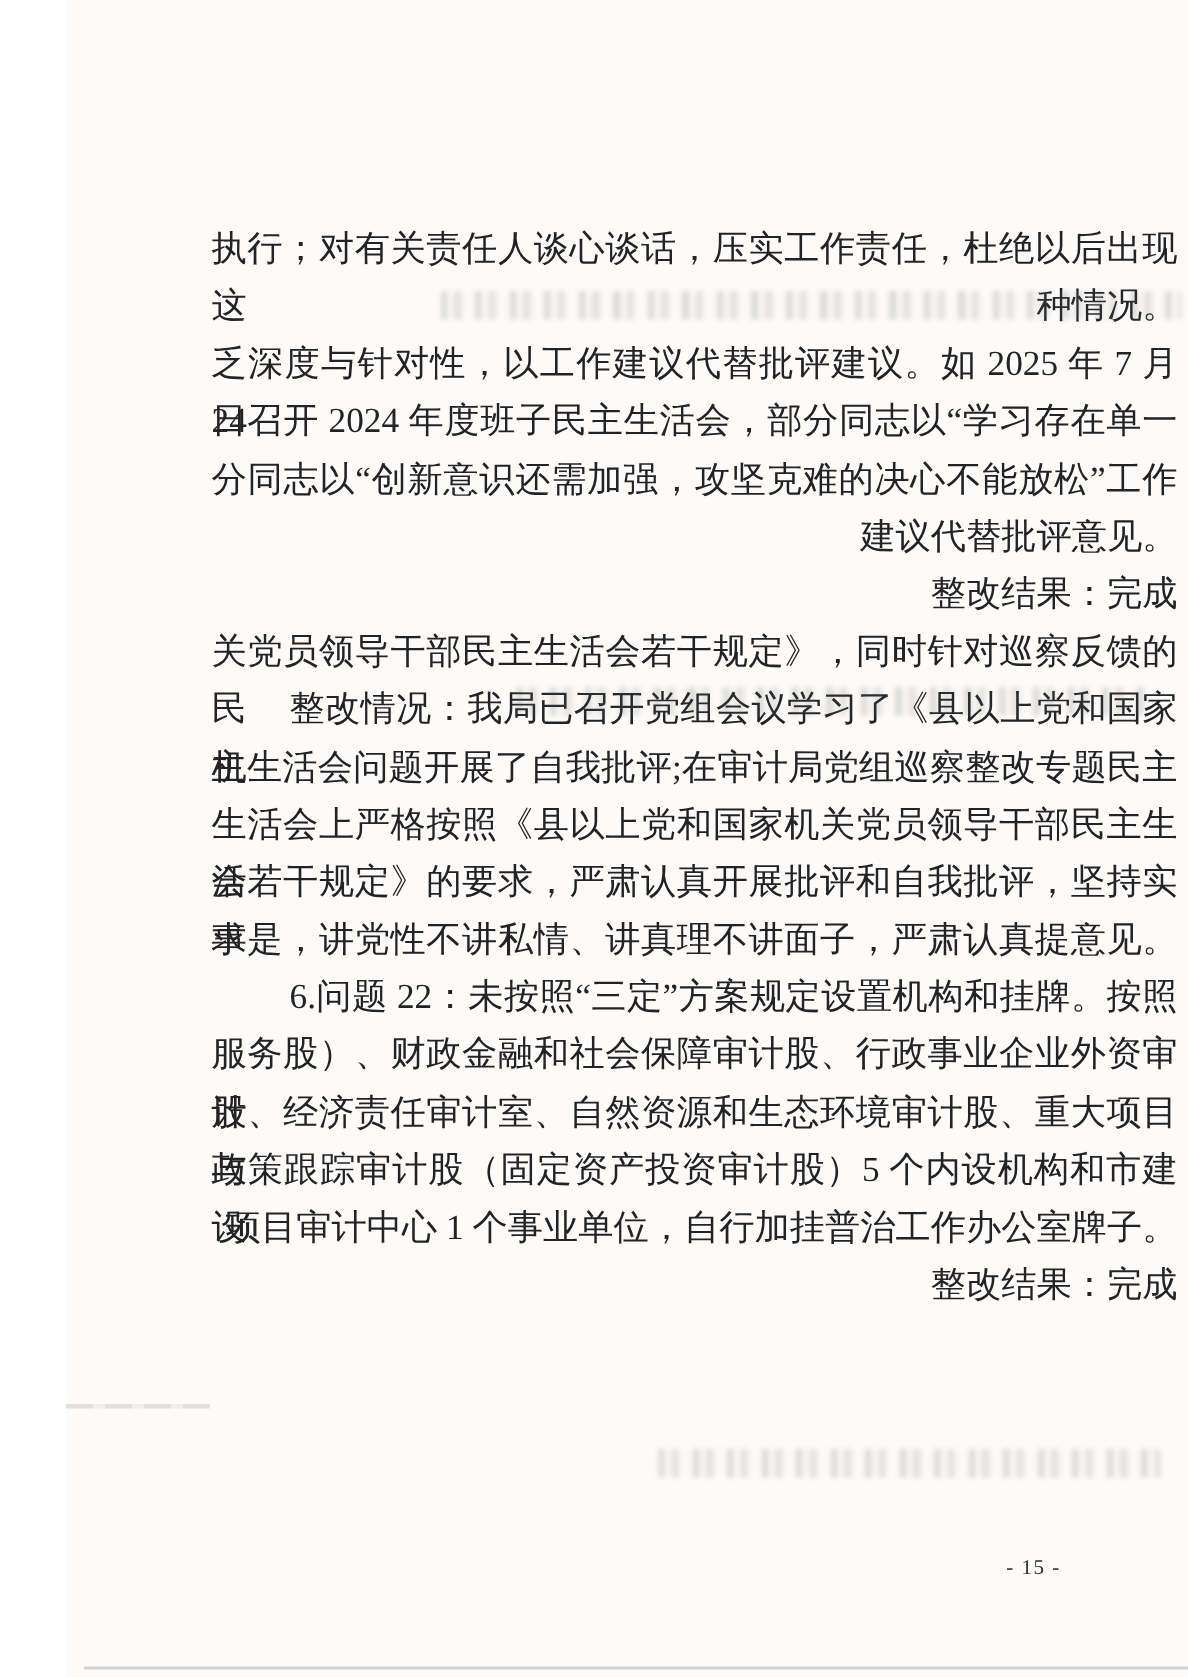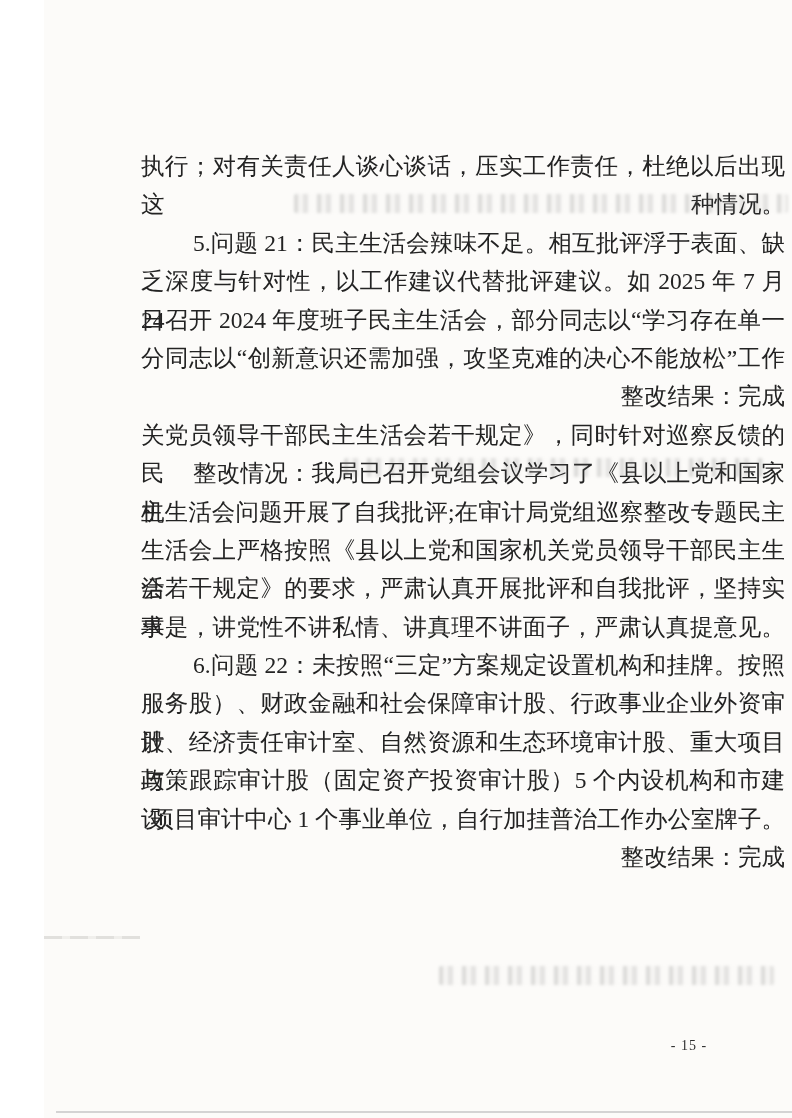--- a/index.html
+++ b/index.html
@@ -97,24 +97,24 @@
   }
 </style>
 </head>
 <body>
 
 <div class="page">
 
   <div class="doc-body" id="doc-body">
       <div class="line stretch">执行；对有关责任人谈心谈话，压实工作责任，杜绝以后出现这</div>
       <div class="line">种情况。</div>
-      <div class="line indent stretch">5.问题 21：民主生活会辣味不足。相互批评浮于表面、缺</div>
       <div class="line stretch">乏深度与针对性，以工作建议代替批评建议。如 2025 年 7 月 24</div>
       <div class="line stretch">日召开 2024 年度班子民主生活会，部分同志以“学习存在单一</div>
       <div class="line stretch">分同志以“创新意识还需加强，攻坚克难的决心不能放松”工作</div>
+      <div class="line">建议代替批评意见。</div>
       <div class="line indent">整改结果：完成</div>
       <div class="line stretch">关党员领导干部民主生活会若干规定》，同时针对巡察反馈的民</div>
       <div class="line indent stretch">整改情况：我局已召开党组会议学习了《县以上党和国家机</div>
       <div class="line stretch">主生活会问题开展了自我批评;在审计局党组巡察整改专题民主</div>
       <div class="line stretch">生活会上严格按照《县以上党和国家机关党员领导干部民主生活</div>
       <div class="line stretch">会若干规定》的要求，严肃认真开展批评和自我批评，坚持实事</div>
       <div class="line stretch">求是，讲党性不讲私情、讲真理不讲面子，严肃认真提意见。</div>
       <div class="line indent stretch">6.问题 22：未按照“三定”方案规定设置机构和挂牌。按照</div>
       <div class="line stretch">服务股）、财政金融和社会保障审计股、行政事业企业外资审计</div>
       <div class="line stretch">股、经济责任审计室、自然资源和生态环境审计股、重大项目与</div>

